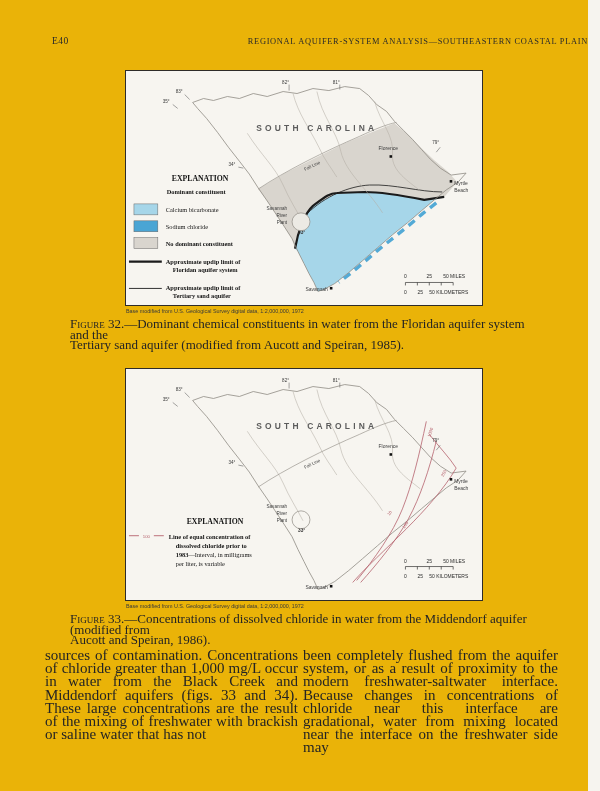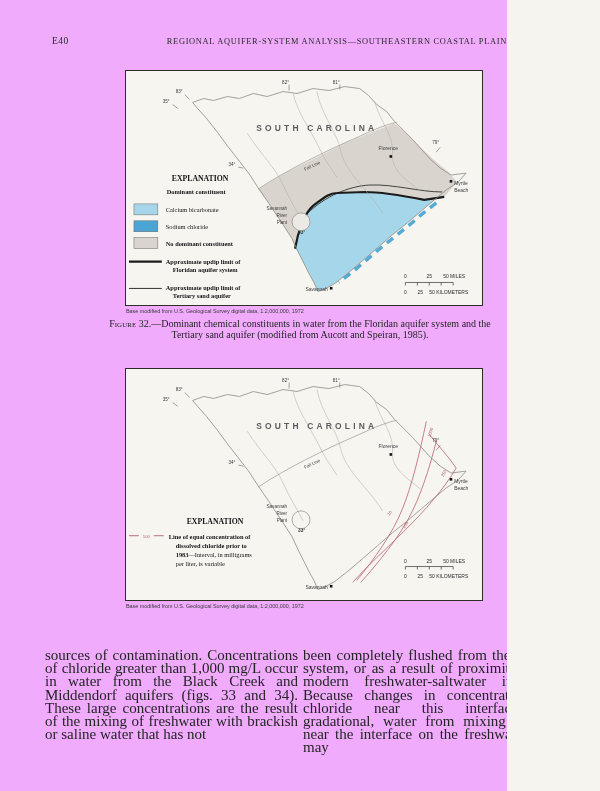--- a/index.html
+++ b/index.html
@@ -1,23 +1,23 @@
 <!DOCTYPE html>
 <html><head>
 <meta charset="utf-8">
 <style>
   *{margin:0;padding:0;box-sizing:border-box}
   html,body{background:#f6f4ef}
-  .page{position:relative;width:507px;height:791px;background:#f0abfc;font-family:"Liberation Serif",serif;color:#1f1f1f;overflow:hidden}
+  .page{position:relative;width:588px;height:791px;background:#eab308;font-family:"Liberation Serif",serif;color:#1f1f1f;overflow:hidden}
   .pagenum{position:absolute;left:52px;top:36px;font-size:9.5px;letter-spacing:.5px;color:#2a2a2a}
   .runtitle{position:absolute;left:0;right:0;top:37px;text-align:right;font-size:8.4px;letter-spacing:.7px;color:#2a2a2a}
   .figbox{position:absolute;border:1px solid #2e2c29;background:#f7f5f0}
   .figbox svg{display:block;width:100%;height:100%}
   .credit{position:absolute;font-family:"Liberation Sans",sans-serif;font-size:5.4px;color:#3a3a3a}
-  .caption{position:absolute;left:70px;width:460px;text-align:center;font-size:10px;line-height:10.6px;color:#242424}
+  .caption{position:absolute;left:70px;width:460px;text-align:left;font-size:13px;line-height:10.6px;color:#242424}
   .sc{font-variant:small-caps}
   .col{position:absolute;top:649px;font-size:15px;line-height:13.2px;text-align:justify;color:#242424}
   
   .t5{font:5px "Liberation Sans",sans-serif;fill:#3b3b3b}
   .t45{font:4.6px "Liberation Sans",sans-serif;fill:#3b3b3b}
   .tb{font:bold 4.8px "Liberation Sans",sans-serif;fill:#333}
   .state{font:600 8.5px "Liberation Sans",sans-serif;fill:#5c5c5c;letter-spacing:3.2px}
   .leg-t{font:bold 7.8px "Liberation Serif",serif;fill:#141414}
   .leg-b{font:bold 6.4px "Liberation Serif",serif;fill:#141414}
   .leg-n{font:6.4px "Liberation Serif",serif;fill:#141414}
@@ -187,17 +187,18 @@
         <text class="scale-t" x="26" y="6" text-anchor="middle">25</text>
         <text class="scale-t" x="40" y="6">50 MILES</text>
         <path d="M2,10 H50 M2,10 v3 M14,10 v3 M26,10 v3 M38,10 v3 M50,10 v3" stroke="#333" stroke-width=".7" fill="none"></path>
         <text class="scale-t" x="2" y="22" text-anchor="middle">0</text>
         <text class="scale-t" x="17" y="22" text-anchor="middle">25</text>
         <text class="scale-t" x="26" y="22">50 KILOMETERS</text>
       </g>
     </svg>
   </div>
   <div class="credit" style="left:126px;top:603px">Base modified from U.S. Geological Survey digital data, 1:2,000,000, 1972</div>
+  <div class="caption" style="top:614px"><span class="sc">Figure 33.</span><span>—Concentrations of dissolved chloride in water from the Middendorf aquifer (modified from</span><br><span>Aucott and Speiran, 1986).</span></div>
 
   <div class="col" style="left:45px;width:253px">sources of contamination. Concentrations of chloride greater than 1,000 mg/L occur in water from the Black Creek and Middendorf aquifers (figs. 33 and 34). These large concentrations are the result of the mixing of freshwater with brackish or saline water that has not</div>
   <div class="col" style="left:303px;width:255px">been completely flushed from the aquifer system, or as a result of proximity to the modern freshwater-saltwater interface. Because changes in concentrations of chloride near this interface are gradational, water from mixing located near the interface on the freshwater side may</div>
 
 </div>
 
 </body></html>

